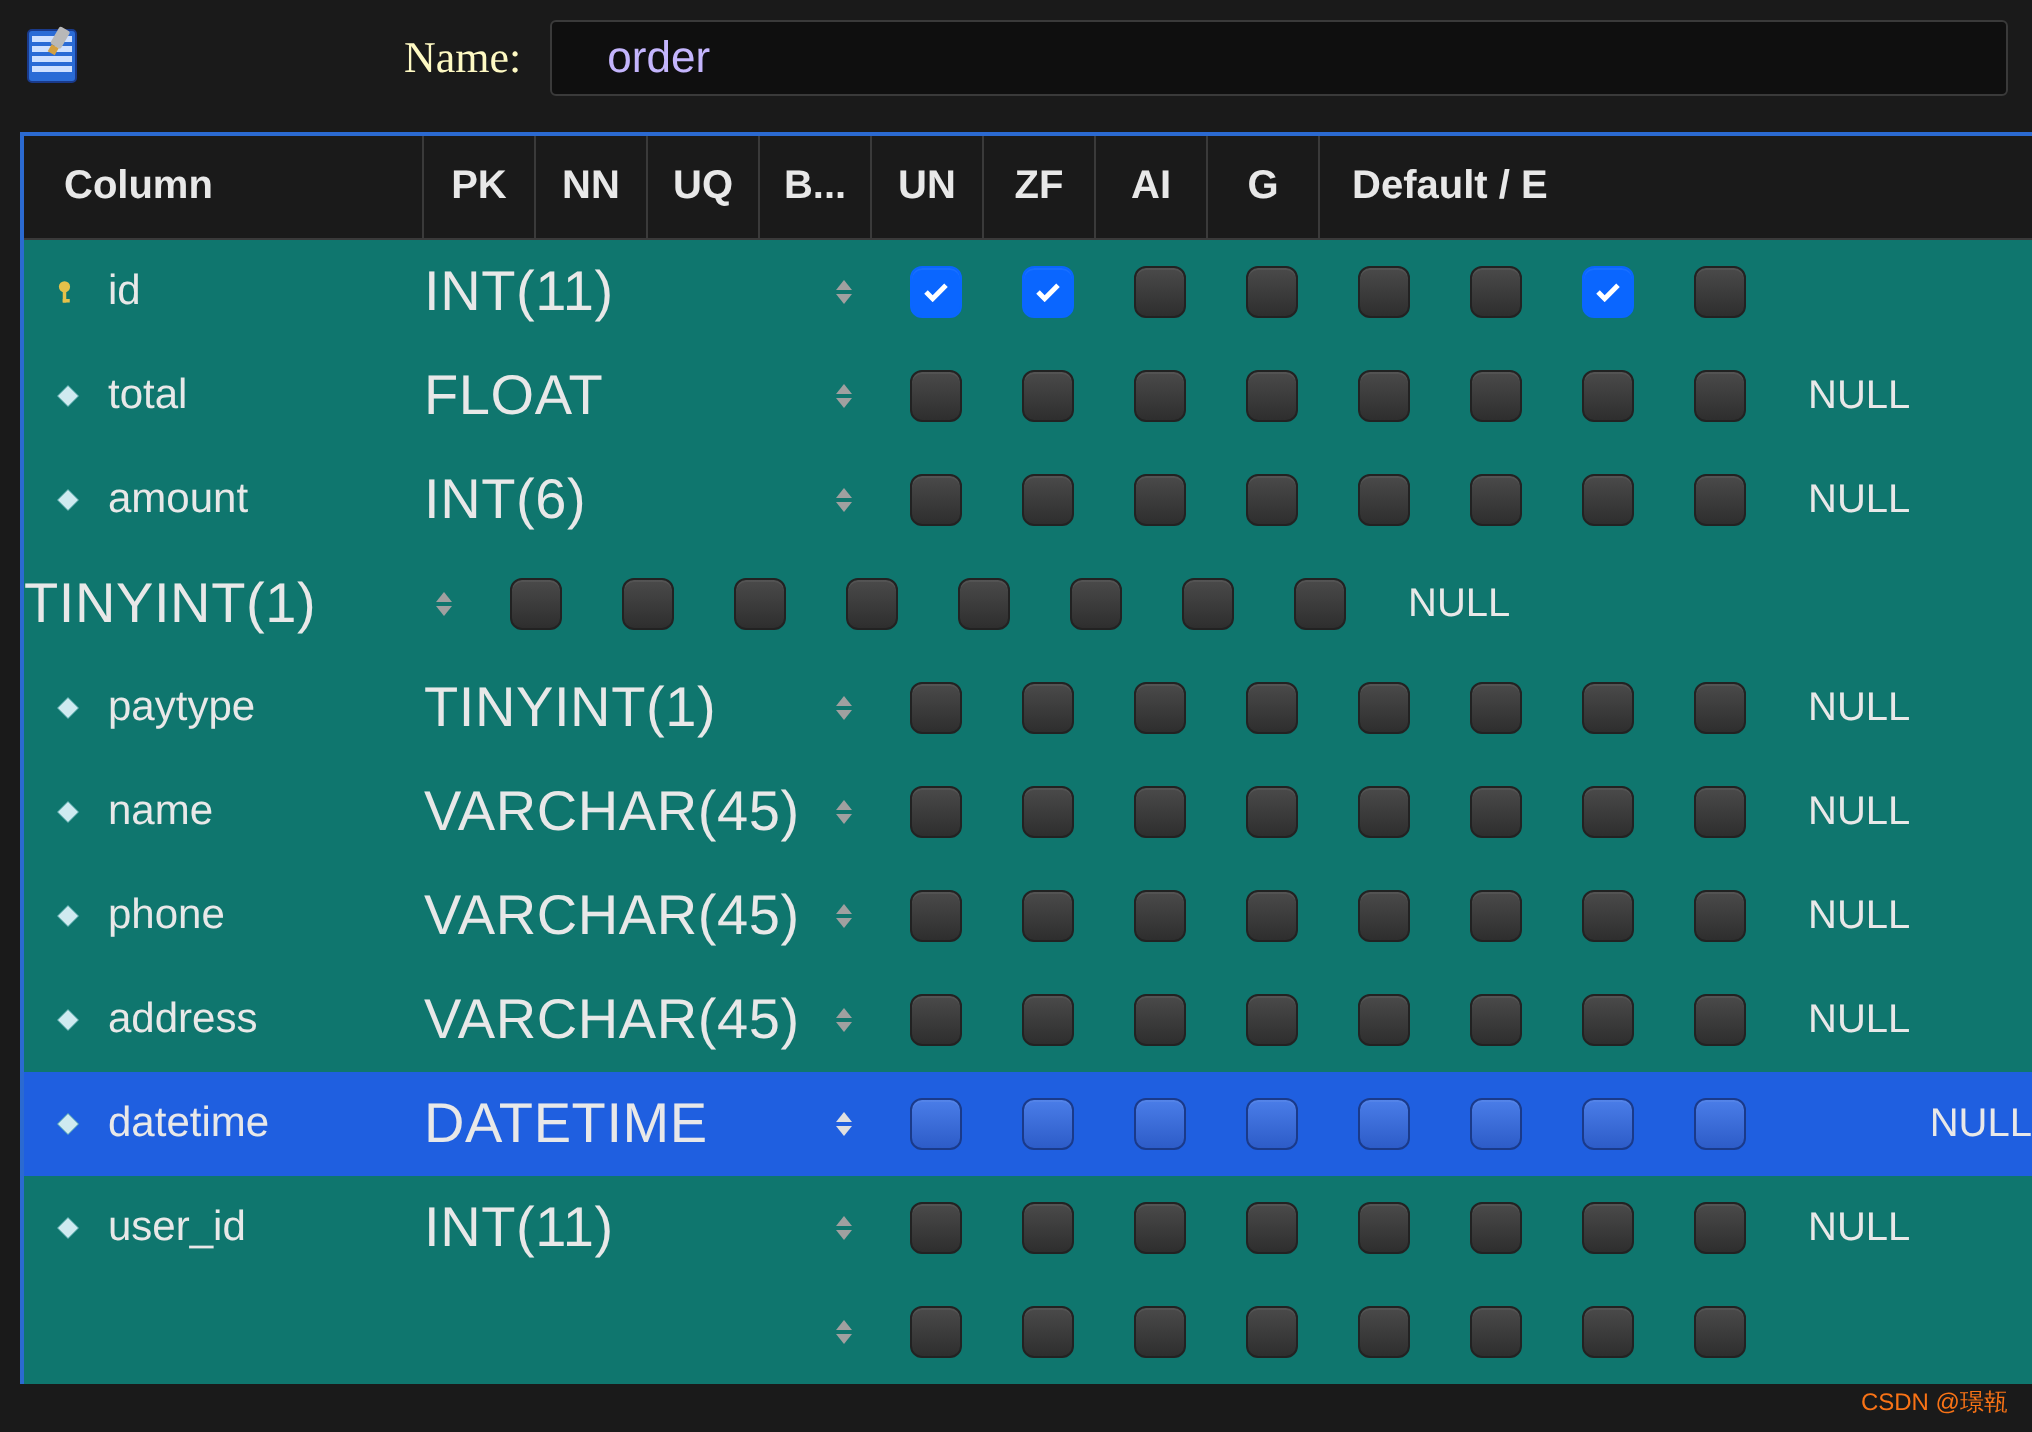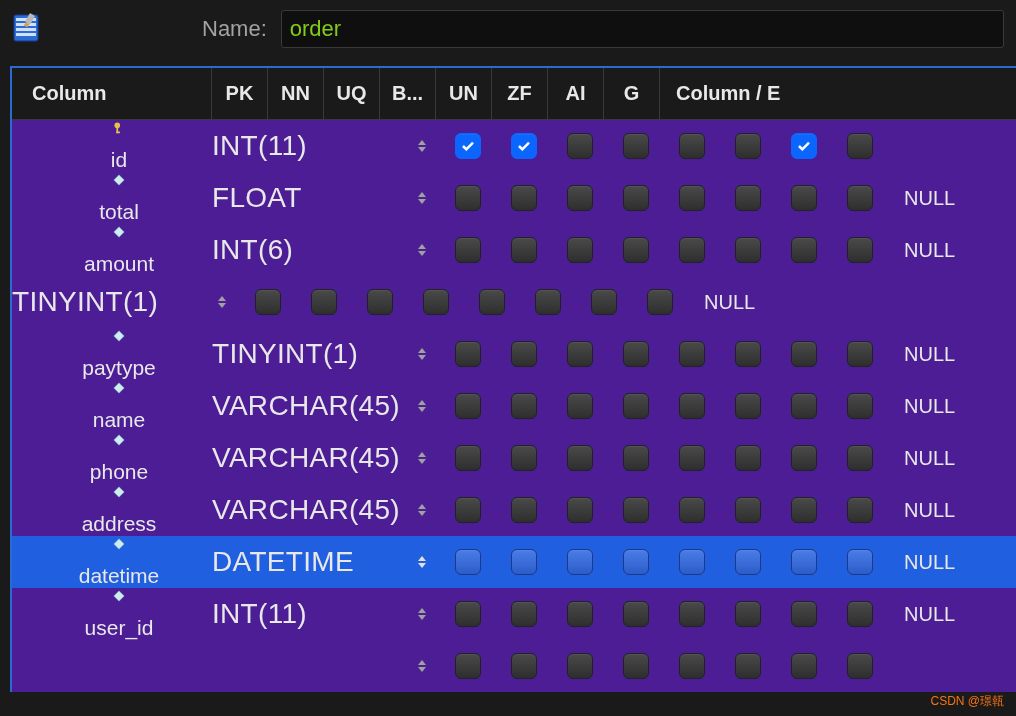--- a/index.html
+++ b/index.html
@@ -17,39 +17,40 @@
   padding: 10px 12px 18px 12px;
   gap: 14px;
 }
 .app-icon {
   width: 36px;
   height: 36px;
   position: relative;
 }
 .name-label {
   font-size: 22px;
-  color: #a3a3a3;
+  color: #fef9c3;
   margin-left: 140px;
+  font-family: Liberation Serif, serif;
 }
 .name-input {
   flex: 1;
   background: #0f0f0f;
   border: 1px solid #3a3a3a;
   border-radius: 3px;
-  color: #84cc16;
+  color: #c4b5fd;
   font-size: 22px;
-  padding: 5px 8px;
+  padding: 5px 28px;
   height: 38px;
 }
 .panel-wrap {
   border: 2px solid #2b6ad1;
   border-right: none;
   border-bottom: none;
   margin: 0 0 0 10px;
-  background: #4c1d95;
+  background: #0f766e;
 }
 .grid {
   width: 100%;
 }
 .header-row {
   display: flex;
   border-bottom: 1px solid #3a3a3a;
   background: #1a1a1a;
 }
 .hcell {
@@ -65,32 +66,32 @@
 .col-datatype { width: 228px; }
 .col-flag { width: 56px; text-align: center; padding: 14px 0; }
 .col-default { flex: 1; border-right: none; padding-left: 16px; }
 .data-row {
   display: flex;
   align-items: center;
   height: 52px;
 }
 .data-row.selected {
   background: #1f5fe0;
+  text-align: right;
 }
 .cell {
   white-space: nowrap;
   overflow: hidden;
 }
 .cell-column {
   width: 200px;
   display: flex;
   align-items: center;
   padding-left: 14px;
   gap: 12px;
-  flex-direction: column;
 }
 .cell-datatype {
   width: 228px;
   display: flex;
   align-items: center;
   justify-content: space-between;
   padding-right: 8px;
 }
 .cell-flag {
   width: 56px;
@@ -199,21 +200,21 @@
     <div class="header-row">
       <div class="hcell col-column">Column</div>
       <div class="hcell col-flag">PK</div>
       <div class="hcell col-flag">NN</div>
       <div class="hcell col-flag">UQ</div>
       <div class="hcell col-flag">B...</div>
       <div class="hcell col-flag">UN</div>
       <div class="hcell col-flag">ZF</div>
       <div class="hcell col-flag">AI</div>
       <div class="hcell col-flag">G</div>
-      <div class="hcell col-default">Column / E</div>
+      <div class="hcell col-default">Default / E</div>
     </div>
     <div id="rows-container">
         <div class="data-row">
           <div class="cell cell-column">
             <span class="row-icon">
               <svg viewBox="0 0 16 16" width="14" height="14">
                 <circle cx="6" cy="5" r="3.2" fill="#e6c14a"></circle>
                 <rect x="5" y="7" width="2" height="7" fill="#e6c14a"></rect>
                 <rect x="5" y="12" width="4" height="2" fill="#e6c14a"></rect>
               </svg>

